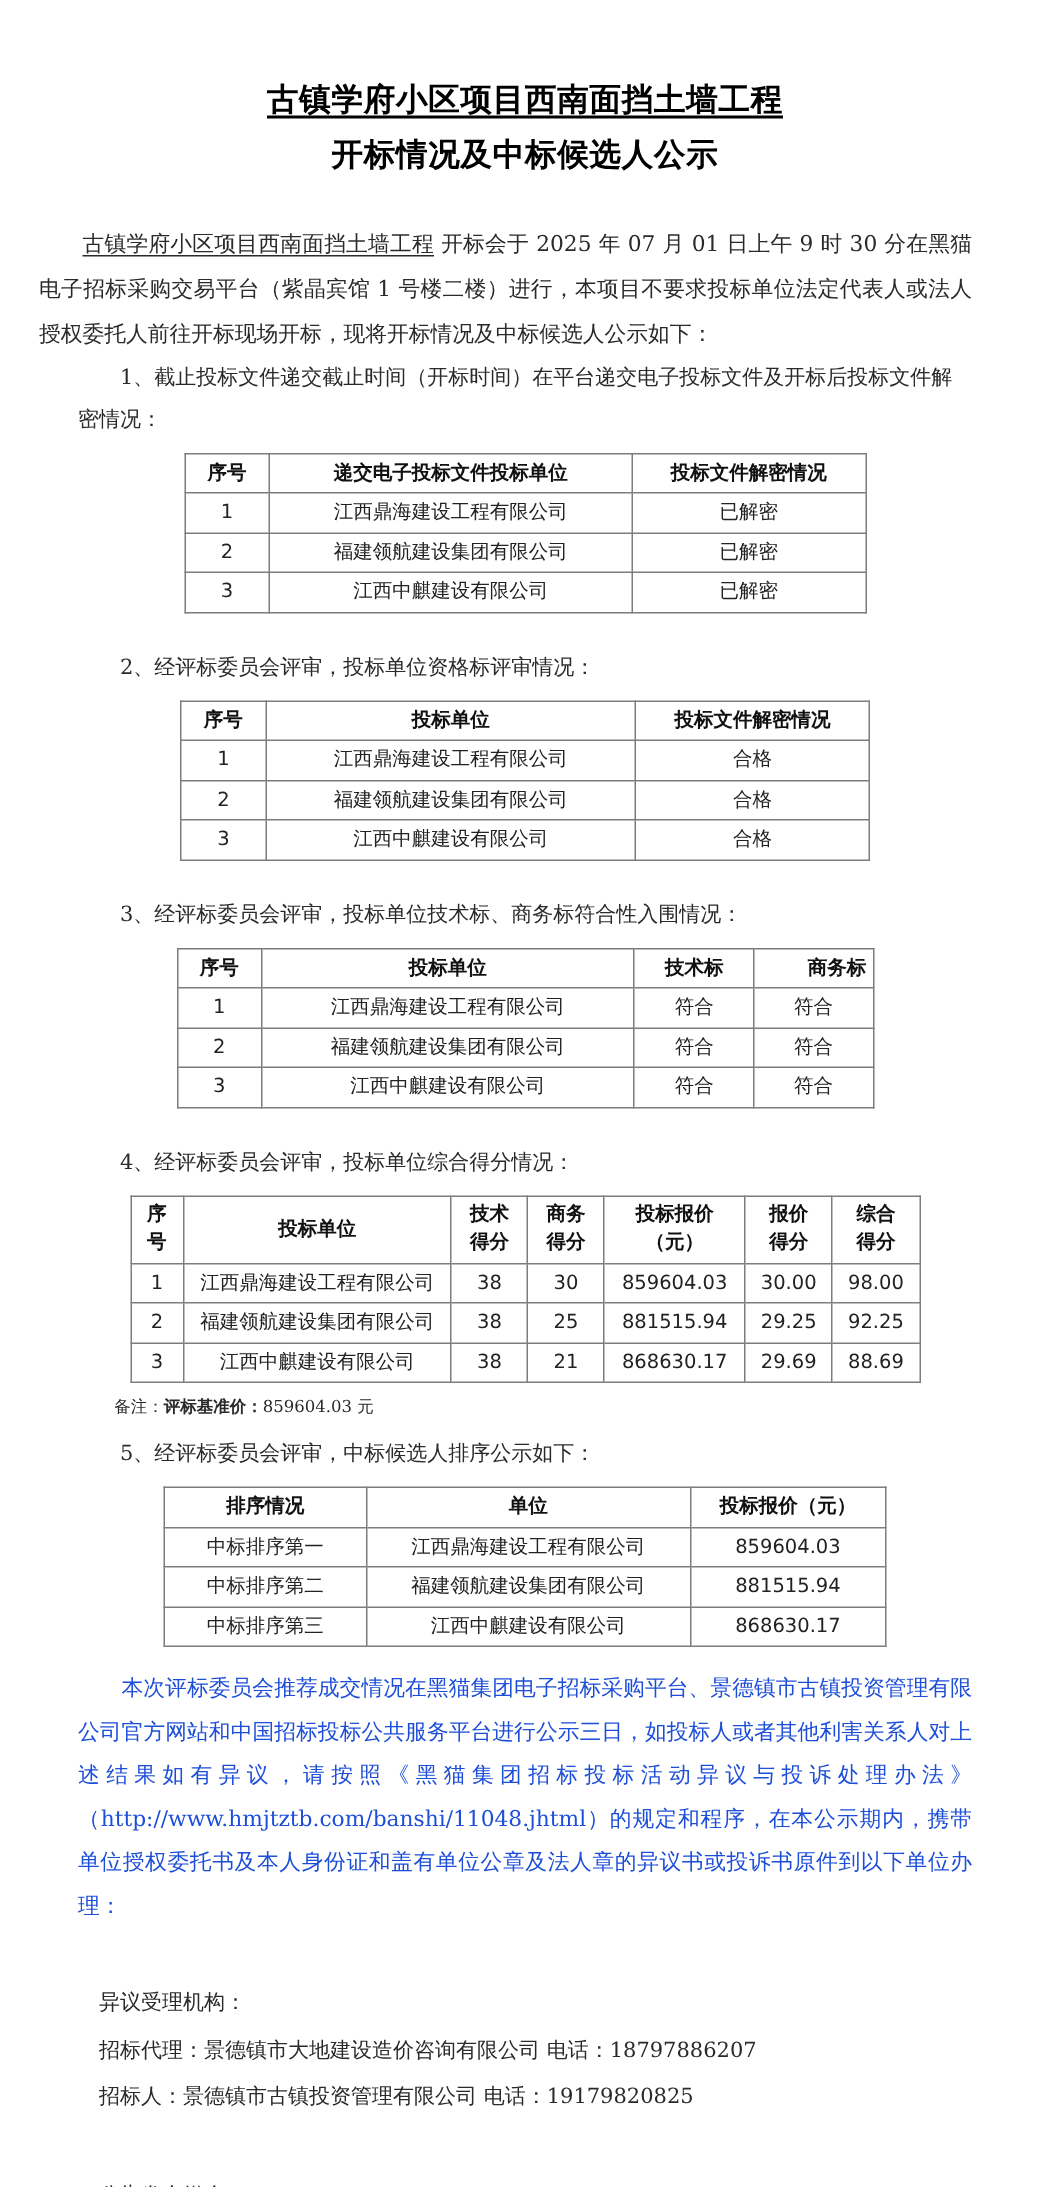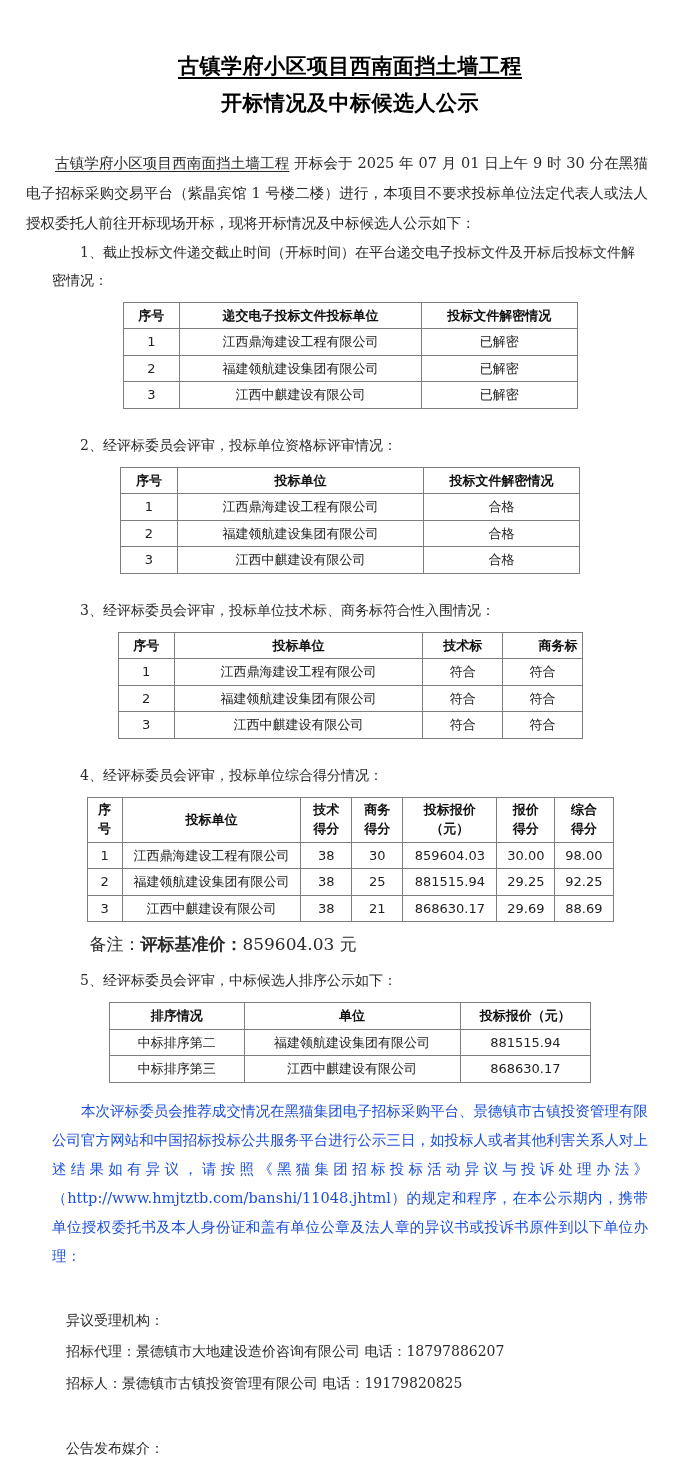--- a/index.html
+++ b/index.html
@@ -54,21 +54,21 @@
 
   .section-head {
     font-size: 14px;
     line-height: 2.0;
     color: #2a2a2a;
     margin: 0 52px;
     text-indent: 2em;
   }
 
   .note-line {
-    font-size: 17px;
+    font-size: 11px;
     line-height: 1.9;
     color: #2a2a2a;
     margin: 4px 52px 0 52px;
     text-indent: 2.2em;
   }
   .note-line b { font-weight: bold; }
 
   
   .tbl-wrap { margin: 8px 0 6px 0; display: flex; justify-content: center; }
   table.doc {
@@ -317,20 +317,25 @@
   <p class="section-head" style="margin-top:6px;">5、经评标委员会评审，中标候选人排序公示如下：</p>
   <div class="tbl-wrap">
     <table class="doc t5">
       <tbody>
           <tr>
         <th class="c-rank">排序情况</th>
         <th class="c-unit">单位</th>
         <th class="c-price">投标报价（元）</th>
       </tr>
       <tr>
+        <td>中标排序第一</td>
+        <td>江西鼎海建设工程有限公司</td>
+        <td>859604.03</td>
+      </tr>
+      <tr>
         <td>中标排序第二</td>
         <td>福建领航建设集团有限公司</td>
         <td>881515.94</td>
       </tr>
       <tr>
         <td>中标排序第三</td>
         <td>江西中麒建设有限公司</td>
         <td>868630.17</td>
       </tr>
     </tbody>

